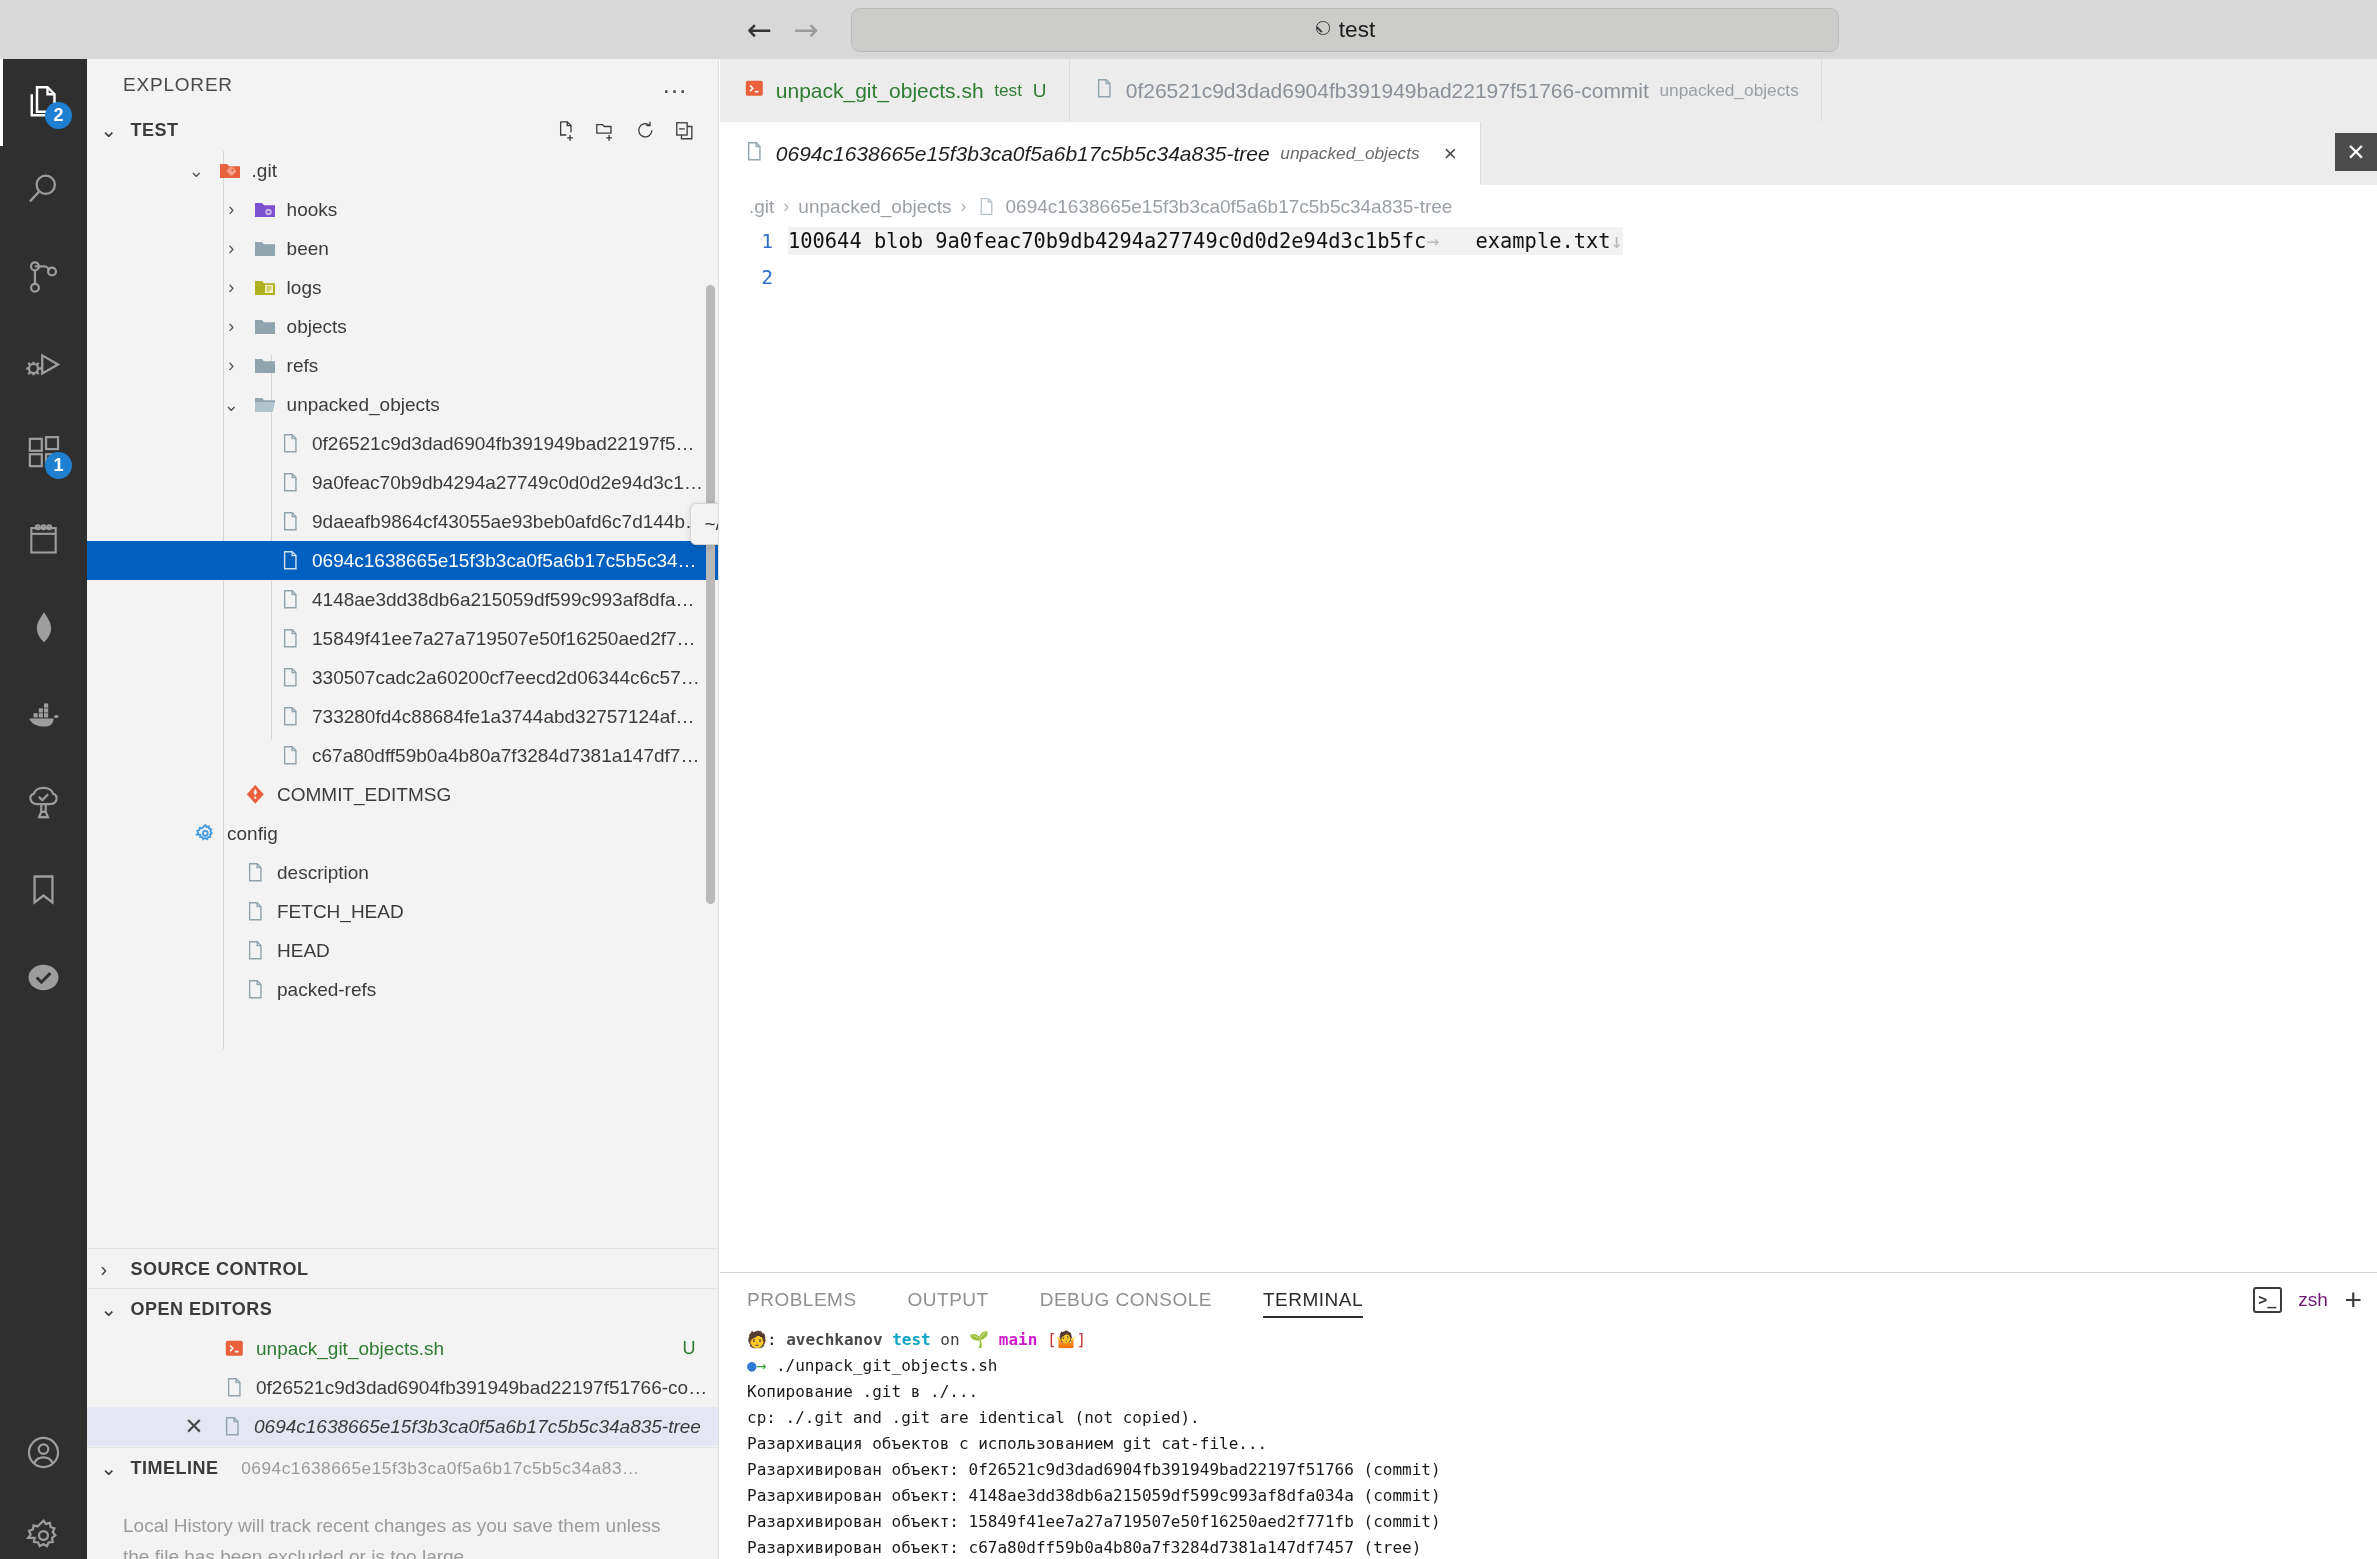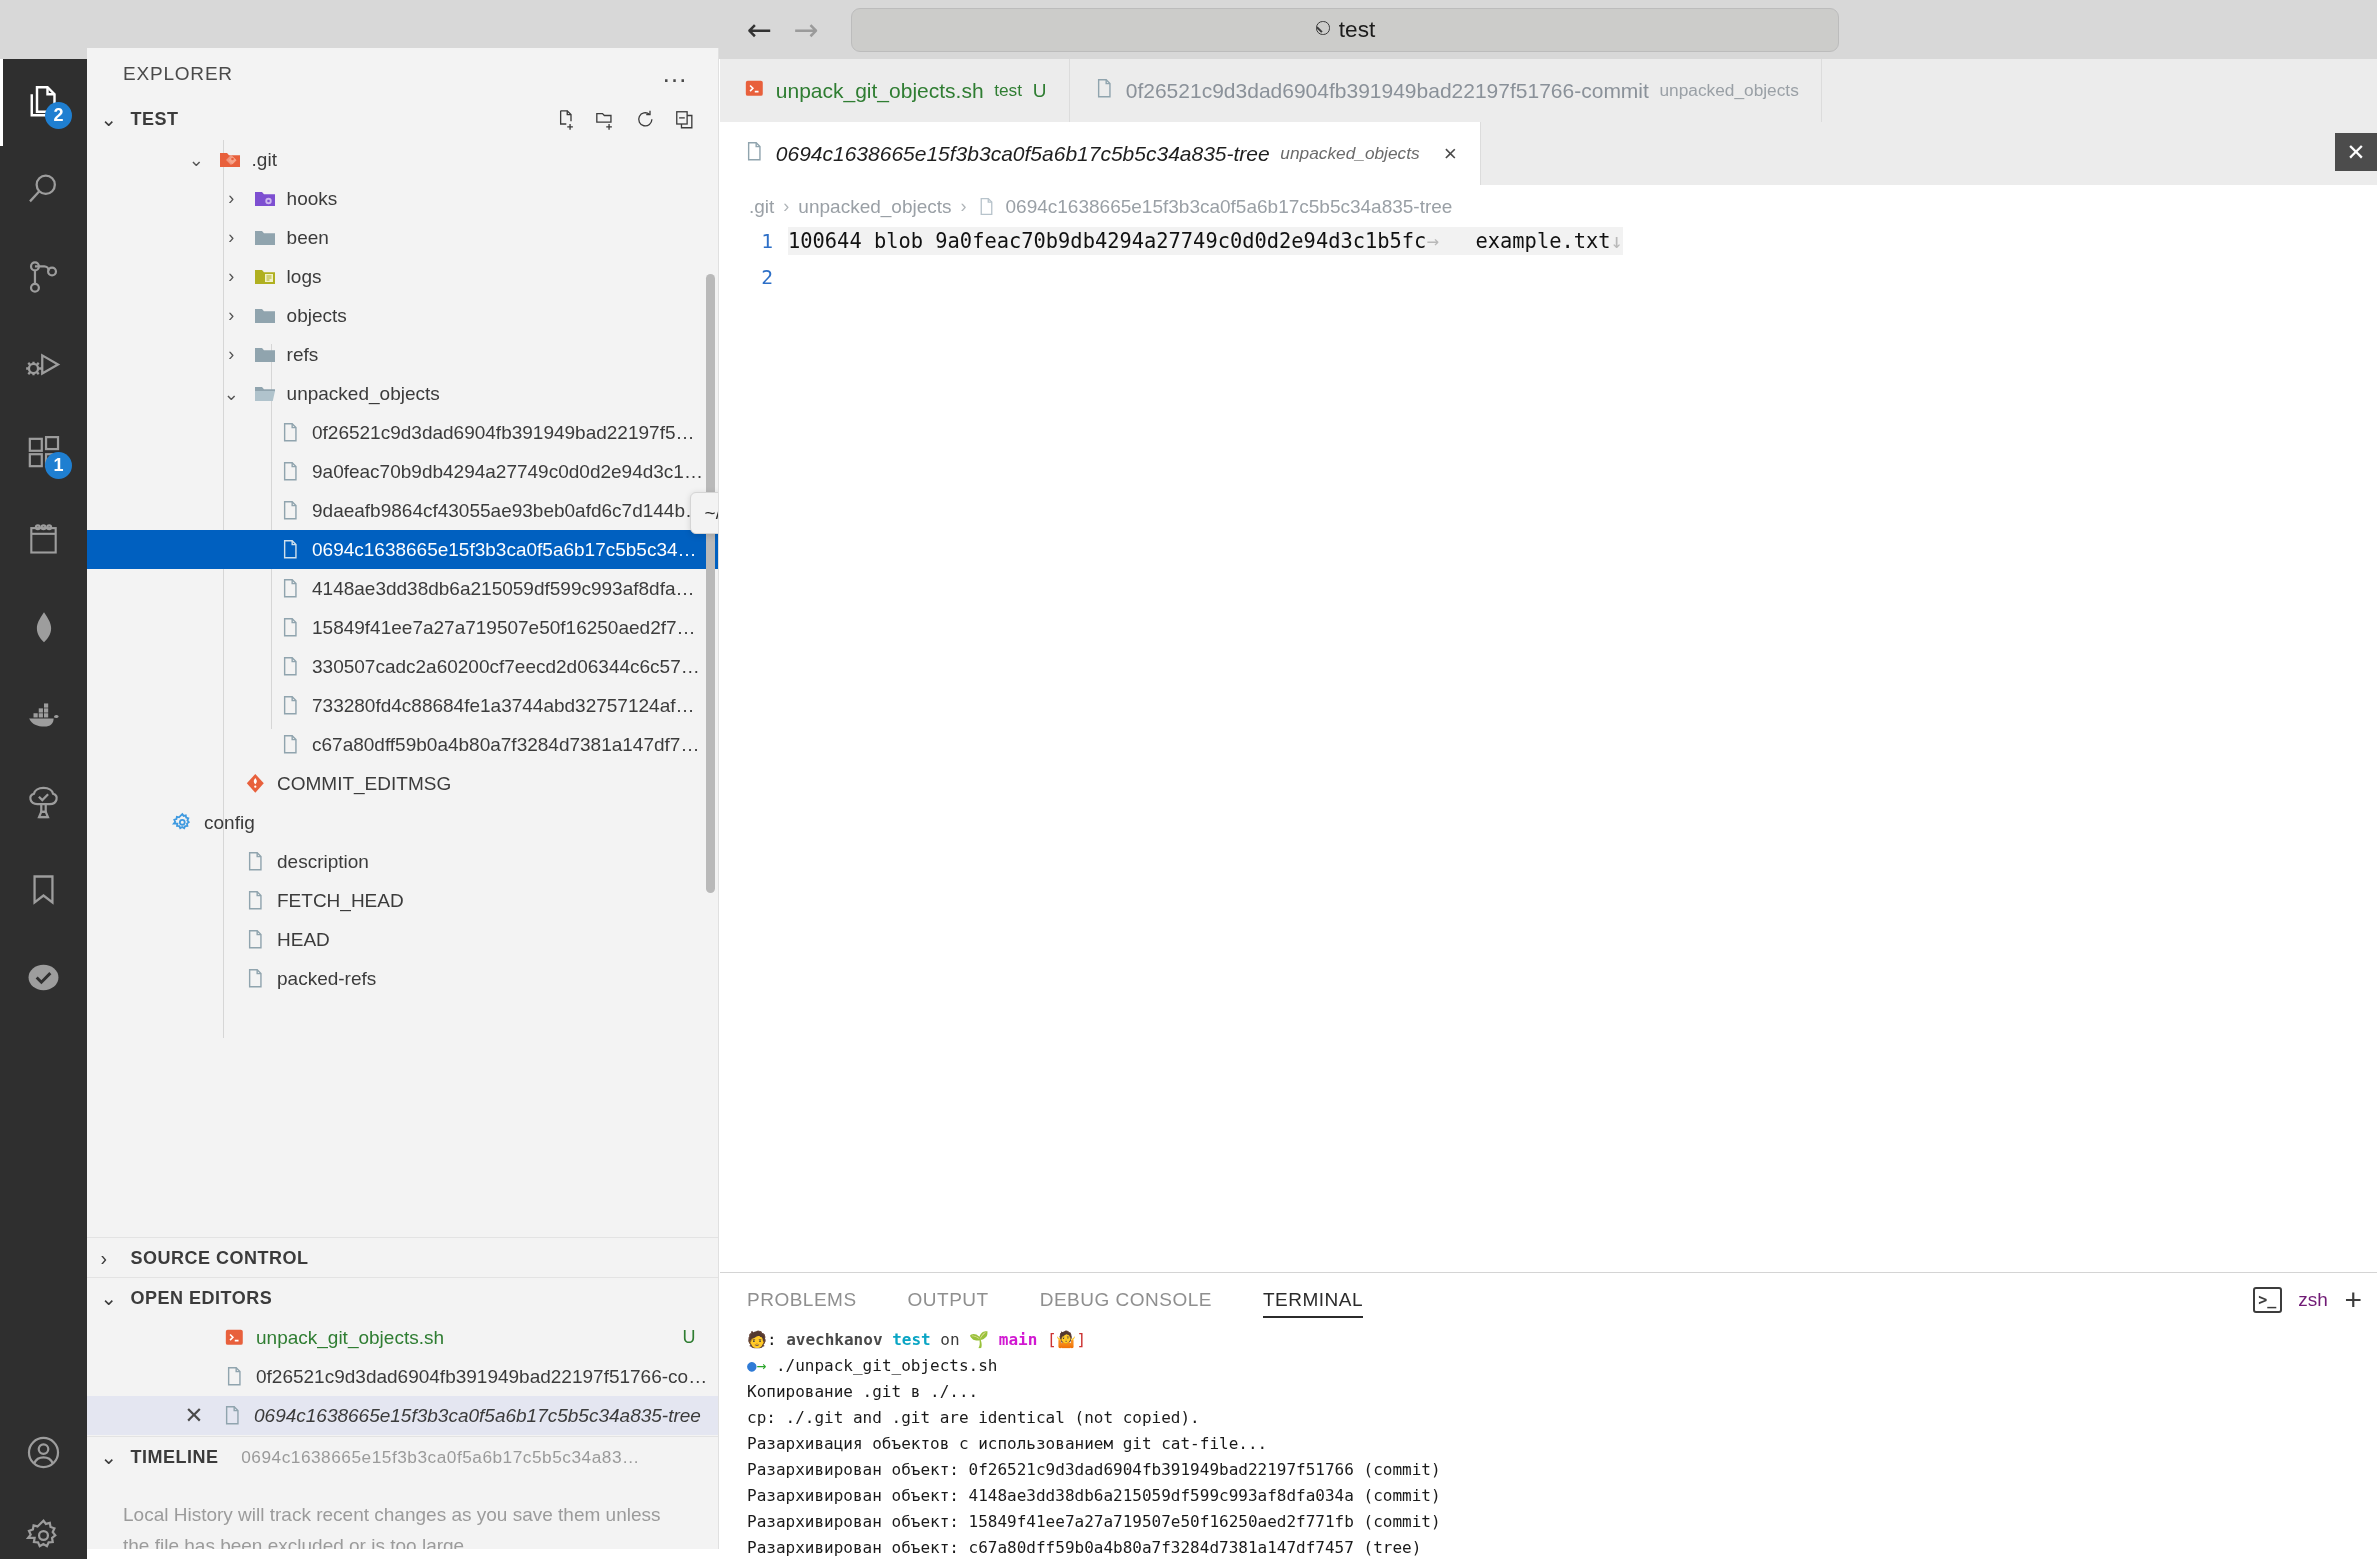--- a/index.html
+++ b/index.html
@@ -52,21 +52,21 @@
   .ab-badge {
     position: absolute; right: 15px; bottom: 16.6px;
     min-width: 27px; height: 27px; border-radius: 13.6px;
     background: #1f7fd1; color: #fff; font-size: 18px; font-weight: bold;
     display: flex; align-items: center; justify-content: center;
     padding: 0 4.5px;
   }
 
   
   .sidebar {
-    position: absolute; left: 87px; top: 48px; width: 632px; height: 1501px;
+    position: absolute; left: 87px; top: 59px; width: 632px; height: 1501px;
     background: #f3f3f3; border-right: 0.8px solid #e0e0e0;
     overflow: hidden;
   }
   .sb-title {
     height: 51px; display:flex; align-items:center; justify-content: space-between;
     padding: 0 29px 0 36px;
   }
   .sb-title .t { font-size: 19px; letter-spacing: 0.8px; color: #4a4a4a; }
   .sb-title .dots { font-size: 26px; color: #4a4a4a; letter-spacing: 1.5px; line-height: 0.4; }
 
@@ -514,21 +514,21 @@
       <span class="ico">
         <svg width="22.6" height="22.6" viewBox="0 0 24 24">
           <path d="M12 2l9 10-9 10-9-10z" fill="#e8603c"></path>
           <path d="M12 6.4c1 1.5 1.6 2.4 1.6 3.5 0 1.5-.9 2.4-1.6 3.1-.7-.7-1.6-1.6-1.6-3.1 0-1.1.6-2 1.6-3.5z" fill="#fff"></path>
           <circle cx="12" cy="15.6" r="1.2" fill="#fff"></circle>
         </svg>
       </span>
       <span class="lbl">COMMIT_EDITMSG</span>
     </div>
 
-    <div class="row" style="padding-left:82px">
+    <div class="row" style="padding-left:105px">
       <span class="ico">
         <svg width="22.6" height="22.6" viewBox="0 0 24 24" fill="none" stroke="#3f9ae0" stroke-width="1.9">
           <circle cx="12" cy="12" r="2.6"></circle>
           <path d="M12 3.3l1.4 1.9 2.3-.6.4 2.4 2.3.8-1 2.2 1.5 1.9-1.9 1.5.4 2.4-2.4.2-1 2.2-2.1-1.2-2.1 1.2-1-2.2-2.4-.2.4-2.4L3 13.4l1.5-1.9-1-2.2 2.3-.8.4-2.4 2.3.6z"></path>
         </svg>
       </span>
       <span class="lbl">config</span>
     </div>
 
     <div class="row" style="padding-left:155px">

